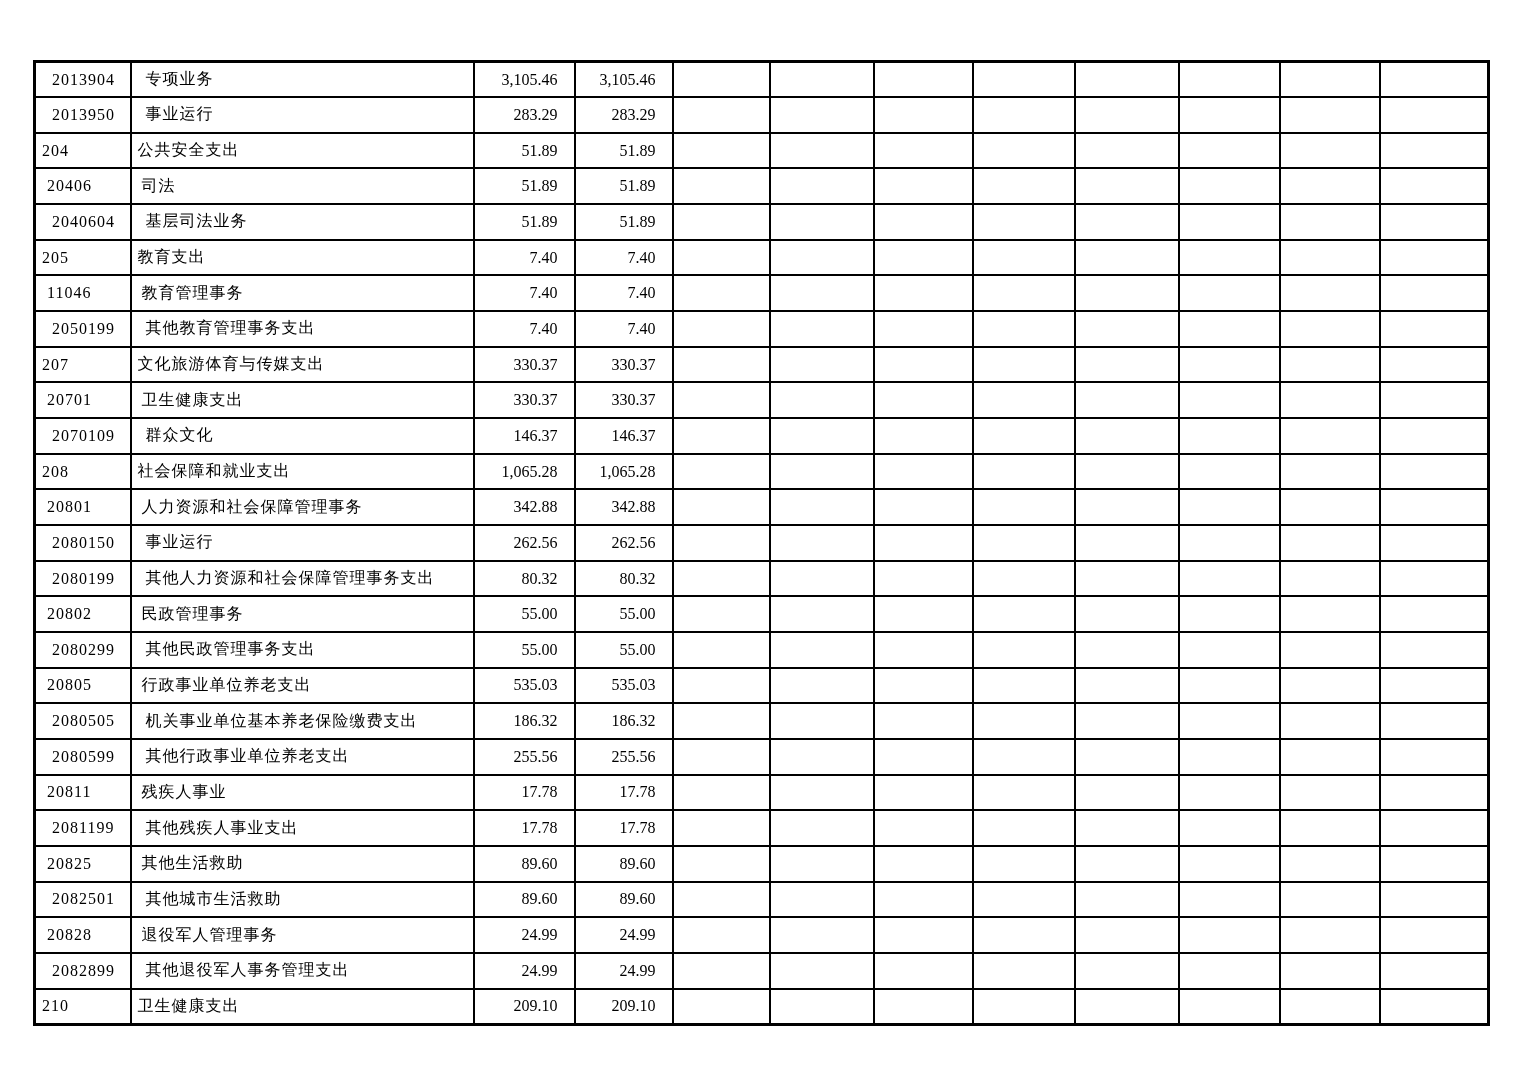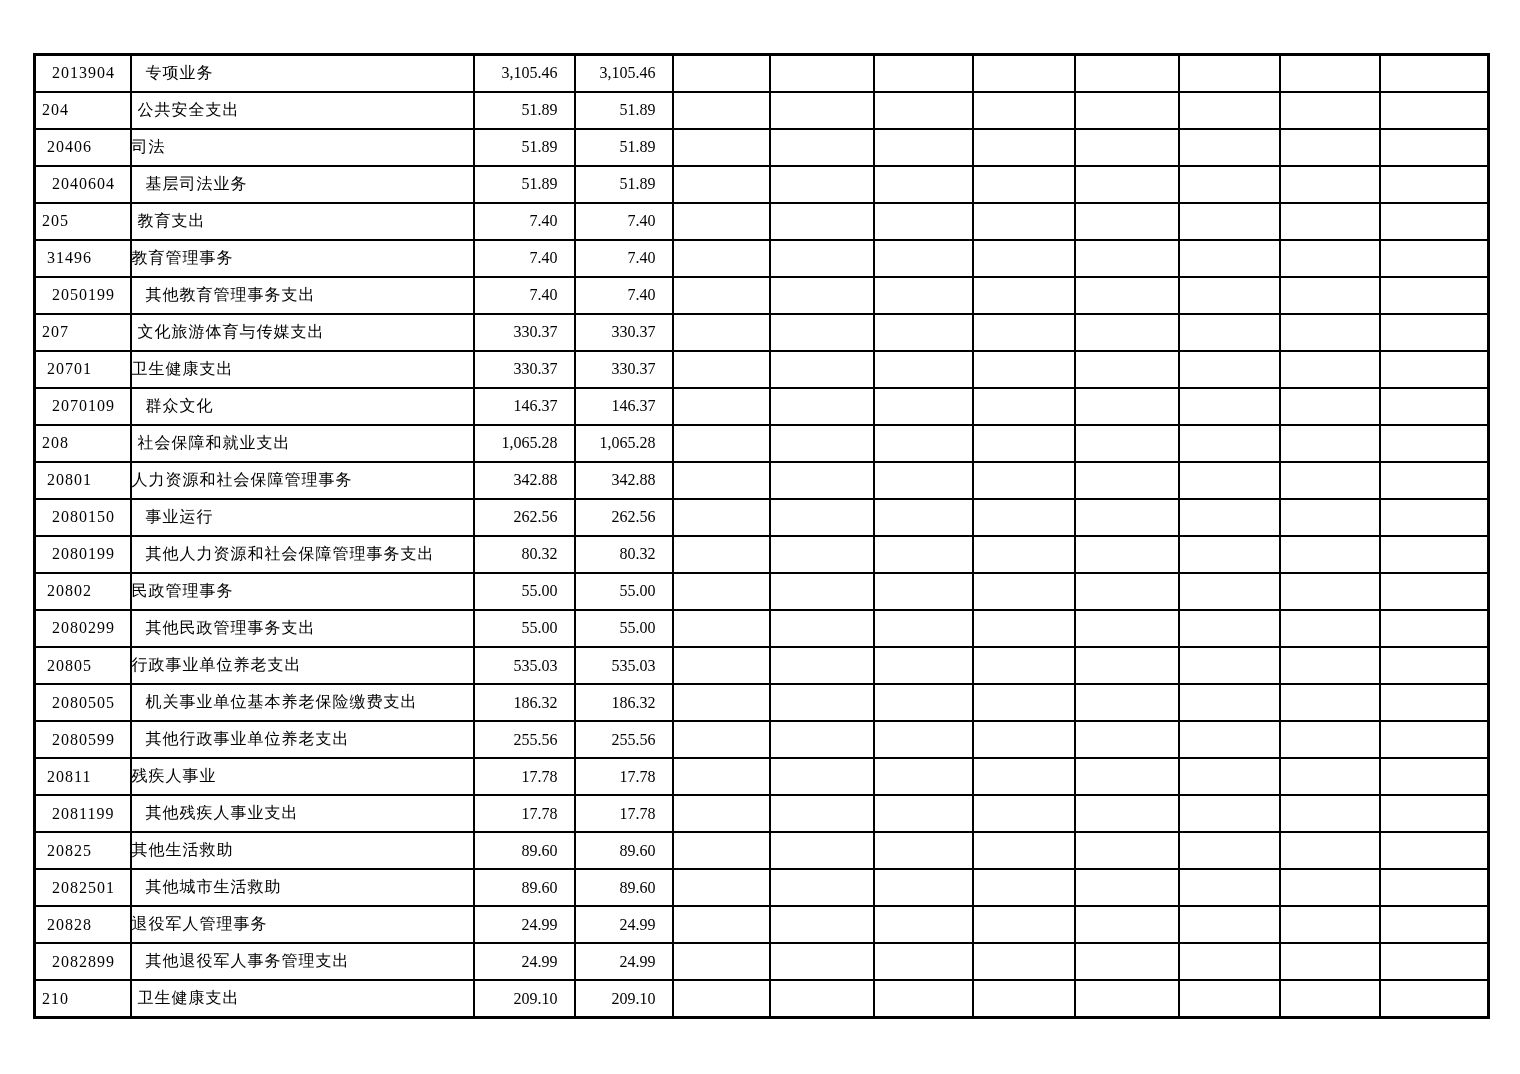--- a/index.html
+++ b/index.html
@@ -13,21 +13,21 @@
   .page {
     position: relative;
     width: 1520px;
     height: 1074px;
     background: #ffffff;
     overflow: hidden;
   }
   table.budget {
     position: absolute;
     left: 33px;
-    top: 53px;
+    top: 60px;
     width: 1454px;
     height: 966px;
     border-collapse: collapse;
     table-layout: fixed;
     border: 3px solid #000000;
   }
   table.budget td {
     border: 2px solid #000000;
     height: 33.3px;
     font-size: 16px;
@@ -41,21 +41,21 @@
     letter-spacing: 1px;
   }
   td.desc {
     text-align: left;
     letter-spacing: 1px;
   }
   td.code.l1 { padding-left: 6px; }
   td.code.l2 { padding-left: 11px; }
   td.code.l3 { padding-left: 16px; }
   td.desc.l1 { padding-left: 6px; margin-top: 47px; }
-  td.desc.l2 { }
+  td.desc.l2 { padding-left: 10px; }
   td.desc.l3 { padding-left: 14px; border-radius: 16px; }
   td.num {
     text-align: right;
     padding-right: 16px;
   }
   td.empty-cell { background: #ffffff; }
 </style>
 </head>
 <body>
 
@@ -84,20 +84,34 @@
           <td class="empty-cell"></td>
           <td class="empty-cell"></td>
           <td class="empty-cell"></td>
           <td class="empty-cell"></td>
           <td class="empty-cell"></td>
           <td class="empty-cell"></td>
           <td class="empty-cell"></td>
           <td class="empty-cell"></td>
         </tr>
         <tr>
+          <td class="code l3">2013950</td>
+          <td class="desc l3">事业运行</td>
+          <td class="num">283.29</td>
+          <td class="num">283.29</td>
+          <td class="empty-cell"></td>
+          <td class="empty-cell"></td>
+          <td class="empty-cell"></td>
+          <td class="empty-cell"></td>
+          <td class="empty-cell"></td>
+          <td class="empty-cell"></td>
+          <td class="empty-cell"></td>
+          <td class="empty-cell"></td>
+        </tr>
+        <tr>
           <td class="code l1">204</td>
           <td class="desc l1">公共安全支出</td>
           <td class="num">51.89</td>
           <td class="num">51.89</td>
           <td class="empty-cell"></td>
           <td class="empty-cell"></td>
           <td class="empty-cell"></td>
           <td class="empty-cell"></td>
           <td class="empty-cell"></td>
           <td class="empty-cell"></td>
@@ -140,21 +154,21 @@
           <td class="empty-cell"></td>
           <td class="empty-cell"></td>
           <td class="empty-cell"></td>
           <td class="empty-cell"></td>
           <td class="empty-cell"></td>
           <td class="empty-cell"></td>
           <td class="empty-cell"></td>
           <td class="empty-cell"></td>
         </tr>
         <tr>
-          <td class="code l2">31496</td>
+          <td class="code l2">11046</td>
           <td class="desc l2">教育管理事务</td>
           <td class="num">7.40</td>
           <td class="num">7.40</td>
           <td class="empty-cell"></td>
           <td class="empty-cell"></td>
           <td class="empty-cell"></td>
           <td class="empty-cell"></td>
           <td class="empty-cell"></td>
           <td class="empty-cell"></td>
           <td class="empty-cell"></td>

